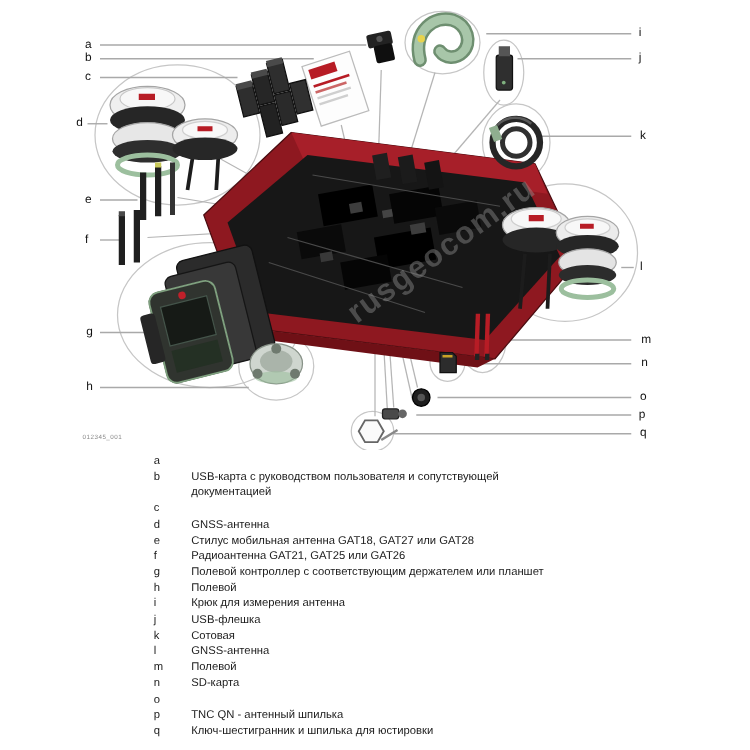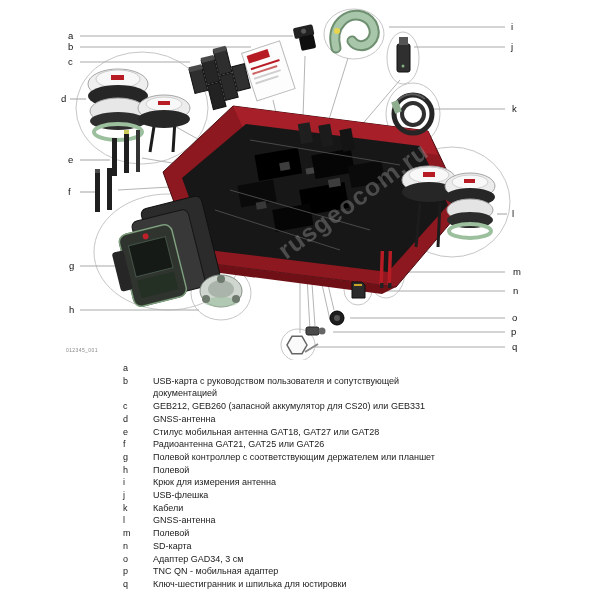--- a/index.html
+++ b/index.html
@@ -287,21 +287,20 @@
   <div class="legend">
       <div class="legend-row">
         <span class="legend-letter">a</span>
       </div>
       <div class="legend-row">
         <span class="legend-letter">b</span>
         <span class="legend-text">USB-карта с руководством пользователя и сопутствующей документацией</span>
       </div>
       <div class="legend-row">
         <span class="legend-letter">c</span>
-        <span class="legend-text">GEB212, GEB260 (запасной аккумулятор для CS20) или GEB331</span>
       </div>
       <div class="legend-row">
         <span class="legend-letter">d</span>
         <span class="legend-text">GNSS-антенна</span>
       </div>
       <div class="legend-row">
         <span class="legend-letter">e</span>
         <span class="legend-text">Стилус мобильная антенна GAT18, GAT27 или GAT28</span>
       </div>
       <div class="legend-row">
@@ -319,41 +318,40 @@
       <div class="legend-row">
         <span class="legend-letter">i</span>
         <span class="legend-text">Крюк для измерения антенна</span>
       </div>
       <div class="legend-row">
         <span class="legend-letter">j</span>
         <span class="legend-text">USB-флешка</span>
       </div>
       <div class="legend-row">
         <span class="legend-letter">k</span>
-        <span class="legend-text">Кабели</span>
+        <span class="legend-text">Сотовая</span>
       </div>
       <div class="legend-row">
         <span class="legend-letter">l</span>
         <span class="legend-text">GNSS-антенна</span>
       </div>
       <div class="legend-row">
         <span class="legend-letter">m</span>
         <span class="legend-text">Полевой</span>
       </div>
       <div class="legend-row">
         <span class="legend-letter">n</span>
         <span class="legend-text">SD-карта</span>
       </div>
       <div class="legend-row">
         <span class="legend-letter">o</span>
-        <span class="legend-text">Адаптер GAD34, 3 см</span>
       </div>
       <div class="legend-row">
         <span class="legend-letter">p</span>
-        <span class="legend-text">TNC QN - мобильная адаптер</span>
+        <span class="legend-text">TNC QN - антенный шпилька</span>
       </div>
       <div class="legend-row">
         <span class="legend-letter">q</span>
         <span class="legend-text">Ключ-шестигранник и шпилька для юстировки</span>
       </div>
     </div>
 
 </div>
 
 </body></html>

